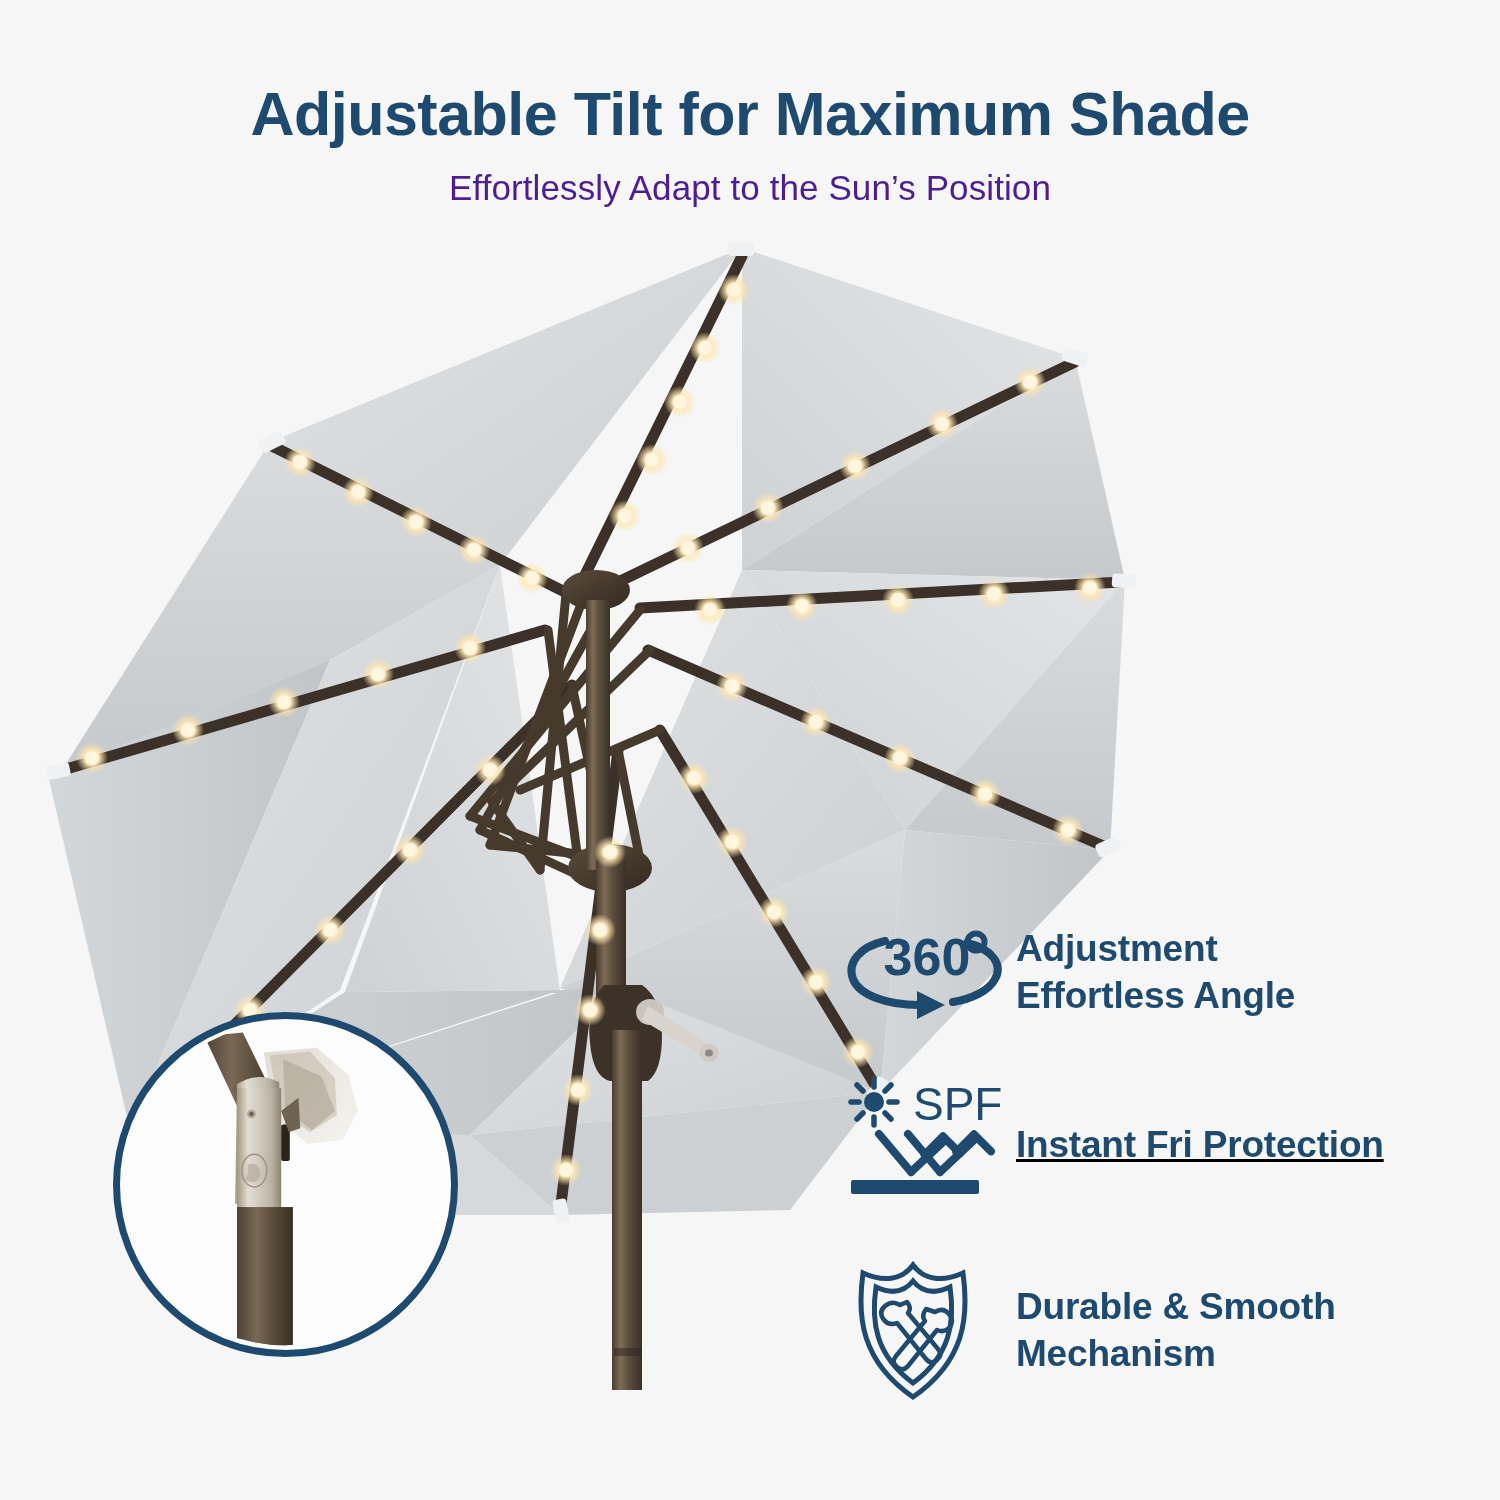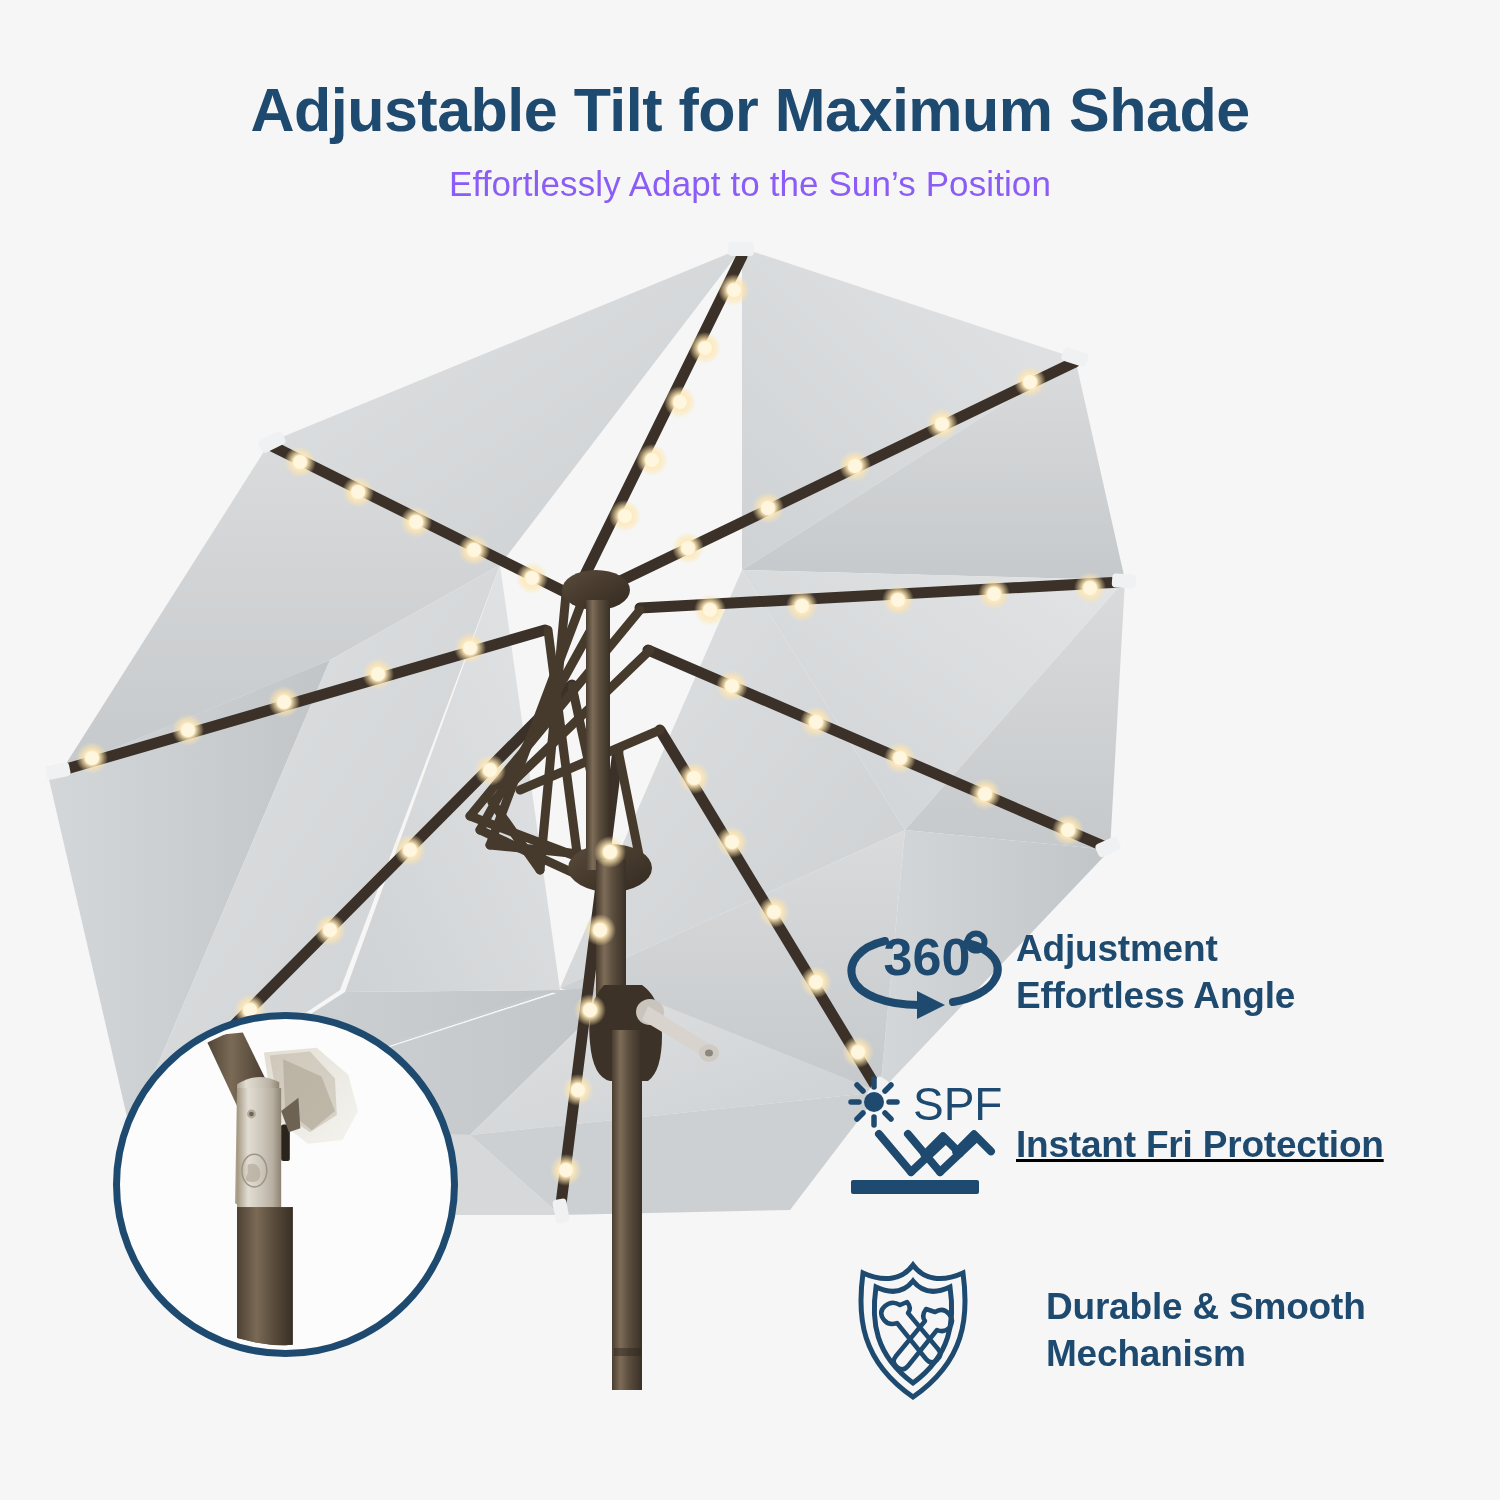--- a/index.html
+++ b/index.html
@@ -15,35 +15,34 @@
     position: relative;
   }
 
   
   .header {
     position: absolute;
     top: 0;
     left: 0;
     width: 1500px;
     text-align: center;
-    padding-top: 34px;
-    margin-top: 44px;
+    padding-top: 82px;
   }
   .title {
     font-size: 61px;
     font-weight: bold;
     color: #1f4a70;
     letter-spacing: -0.5px;
     line-height: 1.06;
     margin: 0;
   }
   .subtitle {
     font-size: 35px;
     font-weight: normal;
-    color: #8b5cf6;
+    color: #4c1d95;
     line-height: 1.1;
     margin: 22px 0 0 0;
     letter-spacing: 0.1px;
   }
 
   
   .photo-stage {
     position: absolute;
     left: 0;
     top: 230px;
@@ -82,21 +81,21 @@
     top: 893px;
     width: 662px;
   }
   .feature-row {
     display: flex;
     align-items: center;
     width: 100%;
   }
   .feature-row.r1 { height: 160px; }
   .feature-row.r2 { height: 185px; text-decoration: underline; }
-  .feature-row.r3 { height: 185px; gap: 30px; }
+  .feature-row.r3 { height: 185px; }
 
   .feature-icon {
     flex: 0 0 auto;
     width: 178px;
     display: flex;
     align-items: flex-end;
     justify-content: center;
   }
 
   .feature-label {

